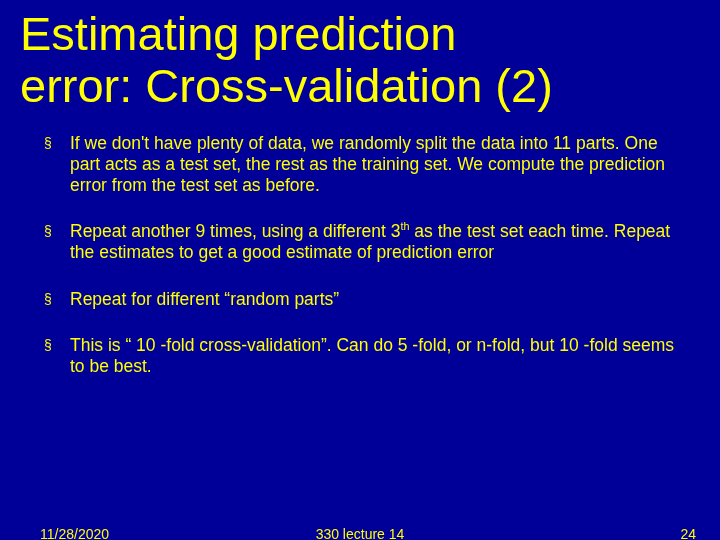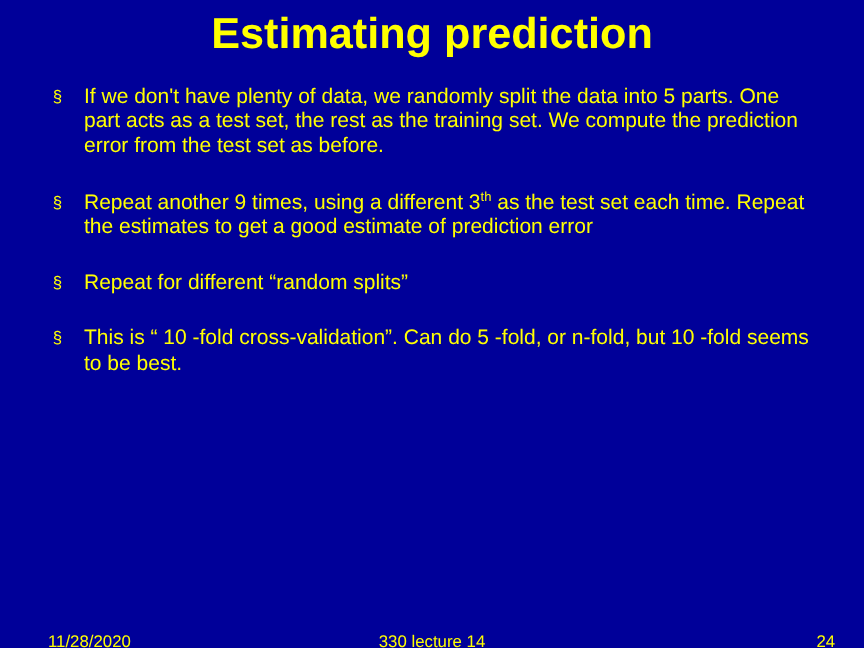--- a/index.html
+++ b/index.html
@@ -10,23 +10,22 @@
     overflow: hidden;
   }
   body {
     background: #000099;
     color: #ffff00;
     font-family: Arial, Helvetica, sans-serif;
     position: relative;
   }
   .title {
     font-family: "Comic Sans MS", "Comic Sans", cursive, sans-serif;
-    font-size: 36px;
-    font-weight: bold;
-    text-align: center;
+    font-size: 47px;
+    font-weight: normal;
     line-height: 1.1;
     padding: 8px 20px 0 20px;
   }
   .content {
     padding: 22px 40px 0 40px;
   }
   ul.bullets {
     list-style: none;
     padding: 0;
     margin: 0;
@@ -55,35 +54,36 @@
   }
   .footer .date { position: absolute; left: 40px; }
   .footer .center { position: absolute; left: 0; width: 100%; text-align: center; }
   .footer .page { position: absolute; right: 24px; }
 </style>
 </head>
 <body>
 
 <div class="title">
   <span>Estimating prediction</span><br>
+  <span>error: Cross-validation (2)</span>
 </div>
 
 <div class="content">
   <ul class="bullets">
     <li>
       <span class="marker">§</span>
-      <span>If we don't have plenty of data, we randomly split the data into 5 parts. One part acts as a test set, the rest as the training set. We compute the prediction error from the test set as before.</span>
+      <span>If we don't have plenty of data, we randomly split the data into 11 parts. One part acts as a test set, the rest as the training set. We compute the prediction error from the test set as before.</span>
     </li>
     <li>
       <span class="marker">§</span>
       <span><span>Repeat another 9 times, using a different 3</span><sup>th</sup><span> as the test set each time. Repeat the estimates to get a good estimate of prediction error</span></span>
     </li>
     <li>
       <span class="marker">§</span>
-      <span>Repeat for different “random splits”</span>
+      <span>Repeat for different “random parts”</span>
     </li>
     <li>
       <span class="marker">§</span>
       <span>This is “ 10 -fold cross-validation”. Can do 5 -fold, or n-fold, but 10 -fold seems to be best.</span>
     </li>
   </ul>
 </div>
 
 <div class="footer">
   <span class="date">11/28/2020</span>

